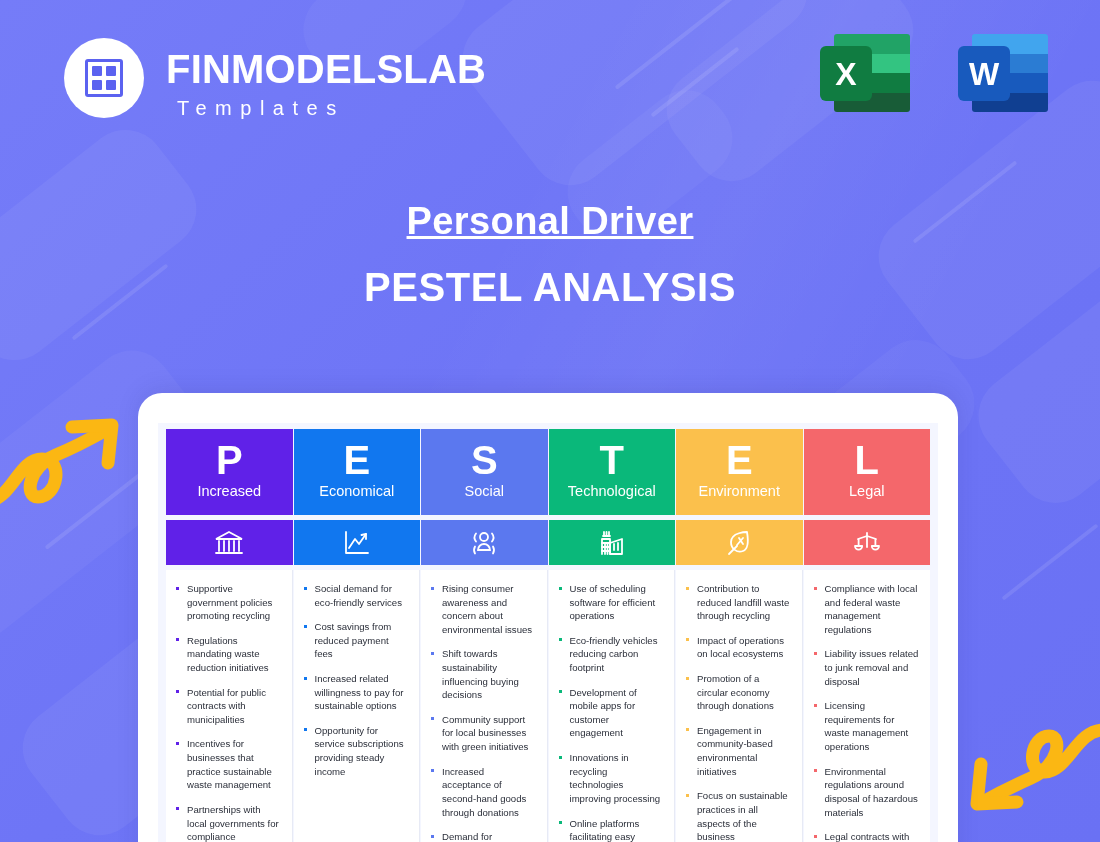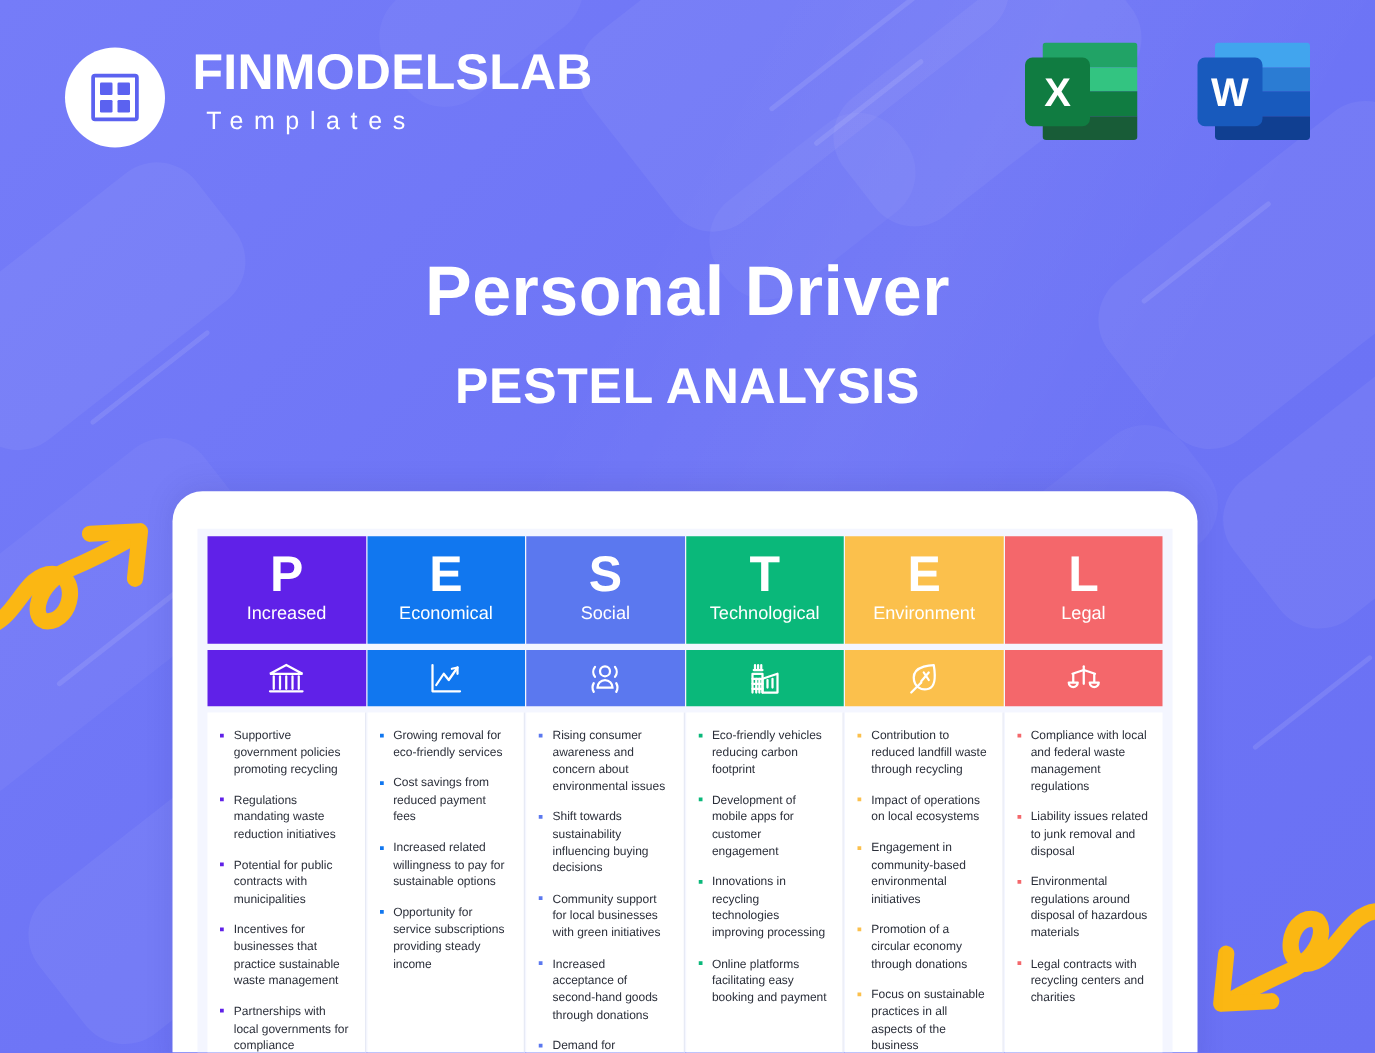--- a/index.html
+++ b/index.html
@@ -55,24 +55,24 @@
     position: absolute;
     left: 0; top: 0;
     width: 1100px; height: 842px;
     background: linear-gradient(118deg, rgba(255,255,255,0.00) 40%, rgba(255,255,255,0.045) 55%, rgba(255,255,255,0.00) 72%);
     pointer-events: none;
   }
 
   
   .logo-row {
     position: absolute;
-    left: 52px;
+    left: 64px;
     top: 38px;
     display: flex;
-    align-items: flex-start;
+    align-items: flex-end;
     gap: 22px;
   }
   .logo-circle {
     width: 80px;
     height: 80px;
     border-radius: 50%;
     background: #ffffff;
     display: flex;
     align-items: center;
     justify-content: center;
@@ -163,23 +163,24 @@
 
   
   .title-block {
     position: absolute;
     left: 0; right: 0;
     top: 200px;
     text-align: center;
     color: #ffffff;
   }
   .title-1 {
-    font-size: 56px;
+    font-size: 38px;
     font-weight: bold;
     letter-spacing: 0.4px;
+    text-decoration: underline;
   }
   .title-2 {
     font-size: 40px;
     font-weight: bold;
     letter-spacing: 0.6px;
     margin-top: 22px;
   }
 
   
   .arrow { position: absolute; pointer-events: none; }
@@ -444,56 +445,58 @@
           <ul>
             <li>Supportive government policies promoting recycling</li>
             <li>Regulations mandating waste reduction initiatives</li>
             <li>Potential for public contracts with municipalities</li>
             <li>Incentives for businesses that practice sustainable waste management</li>
             <li>Partnerships with local governments for compliance</li>
           </ul>
         </div>
         <div class="bodycell c1">
           <ul>
-            <li>Growing removal for eco-friendly services</li>
+            <li>Social demand for eco-friendly services</li>
             <li>Cost savings from reduced payment fees</li>
             <li>Increased related willingness to pay for sustainable options</li>
             <li>Opportunity for service subscriptions providing steady income</li>
           </ul>
         </div>
         <div class="bodycell c2">
           <ul>
             <li>Rising consumer awareness and concern about environmental issues</li>
             <li>Shift towards sustainability influencing buying decisions</li>
             <li>Community support for local businesses with green initiatives</li>
             <li>Increased acceptance of second-hand goods through donations</li>
             <li>Demand for educational resources on waste management practices</li>
           </ul>
         </div>
         <div class="bodycell c3">
           <ul>
+            <li>Use of scheduling software for efficient operations</li>
             <li>Eco-friendly vehicles reducing carbon footprint</li>
             <li>Development of mobile apps for customer engagement</li>
             <li>Innovations in recycling technologies improving processing</li>
             <li>Online platforms facilitating easy booking and payment</li>
           </ul>
         </div>
         <div class="bodycell c4">
           <ul>
             <li>Contribution to reduced landfill waste through recycling</li>
             <li>Impact of operations on local ecosystems</li>
+            <li>Promotion of a circular economy through donations</li>
             <li>Engagement in community-based environmental initiatives</li>
-            <li>Promotion of a circular economy through donations</li>
             <li>Focus on sustainable practices in all aspects of the business</li>
           </ul>
         </div>
         <div class="bodycell c5">
           <ul>
             <li>Compliance with local and federal waste management regulations</li>
             <li>Liability issues related to junk removal and disposal</li>
+            <li>Licensing requirements for waste management operations</li>
             <li>Environmental regulations around disposal of hazardous materials</li>
             <li>Legal contracts with recycling centers and charities</li>
           </ul>
         </div>
 
       </div>
     </div>
   </div>
 
 </div>

